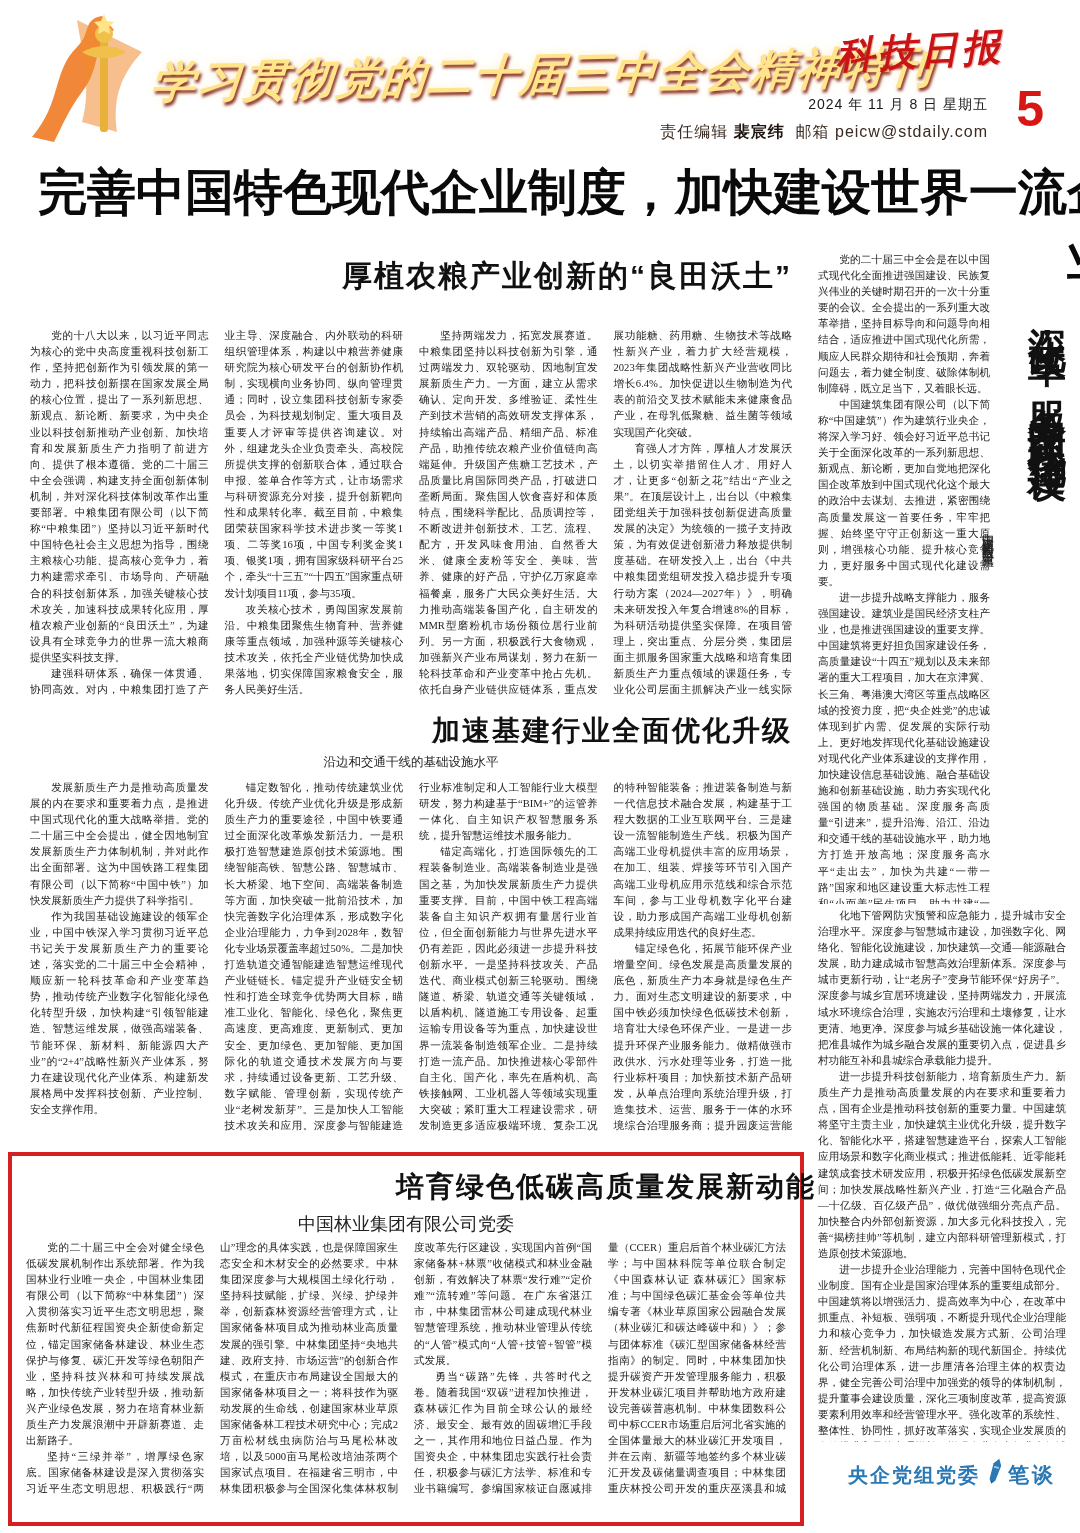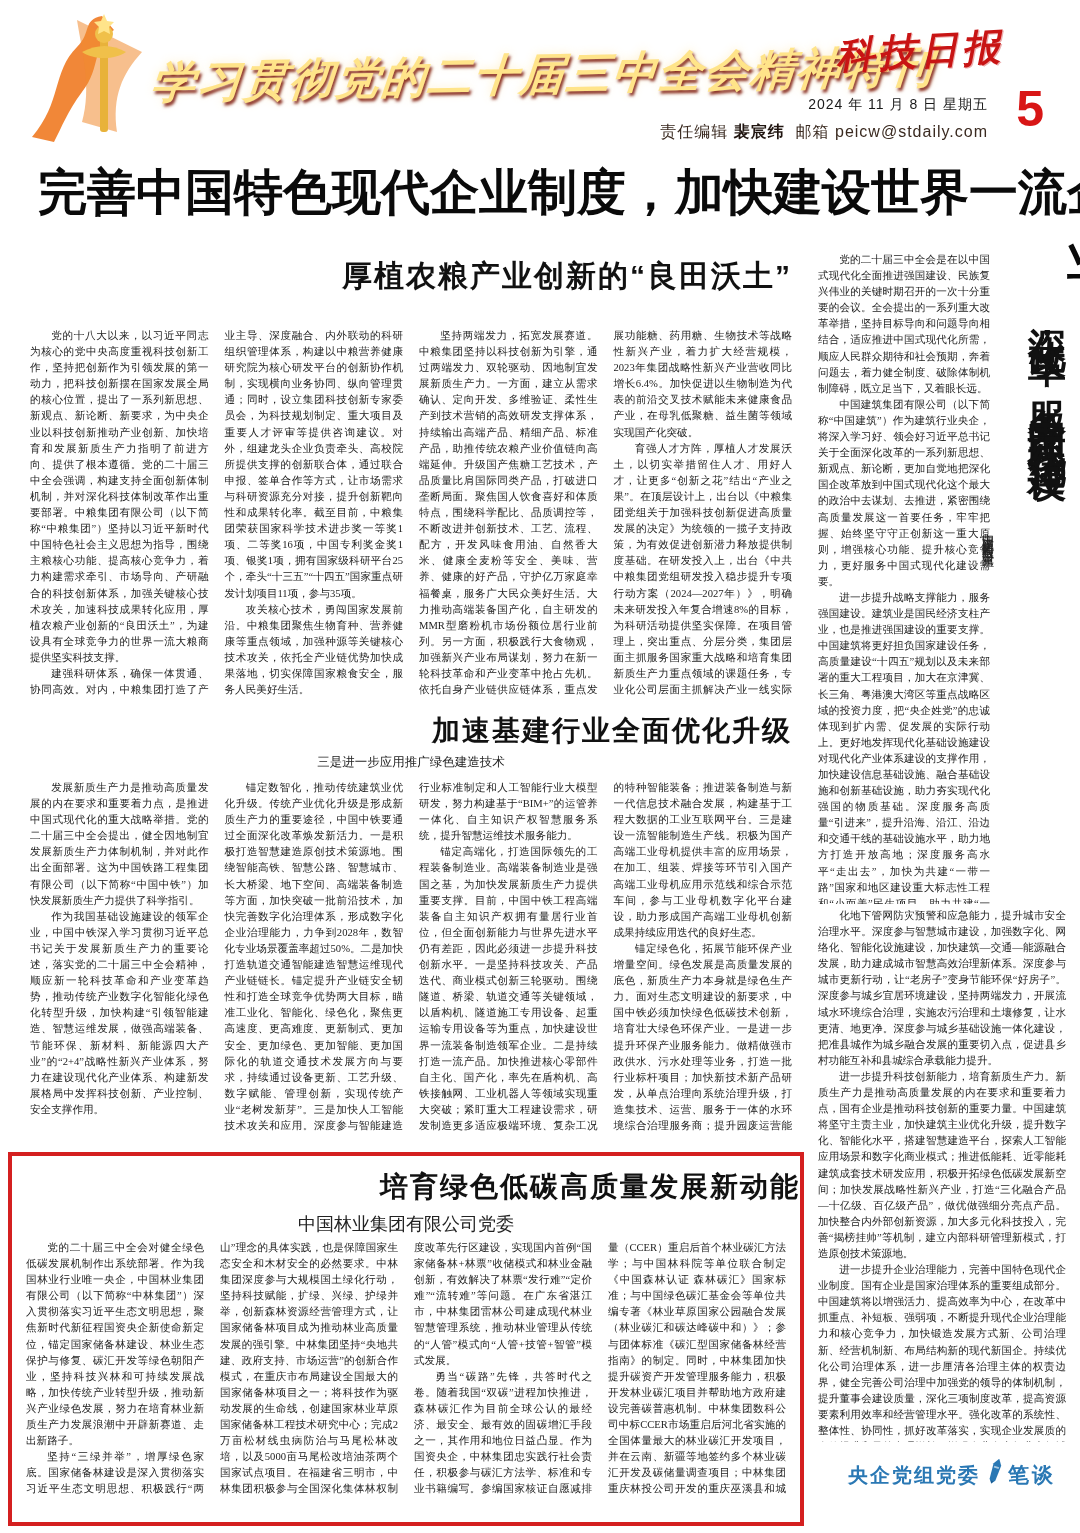--- a/index.html
+++ b/index.html
@@ -42,21 +42,21 @@
   .a1-title{position:absolute;left:30px;top:256px;width:762px;font-size:30px;letter-spacing:2px;}
   .a1-byline{position:absolute;left:30px;top:300px;width:762px;font-size:13px;}
   .a1-body{position:absolute;left:30px;top:328px;width:762px;height:372px;columns:4;column-gap:16px;}
 
   .a2-title{position:absolute;left:30px;top:712px;width:762px;font-size:28px;letter-spacing:2px;}
   .a2-byline{position:absolute;left:30px;top:754px;width:762px;font-size:12.5px;}
   .a2-body{position:absolute;left:30px;top:780px;width:762px;height:366px;columns:4;column-gap:16px;}
 
   .redbox{position:absolute;left:8px;top:1152px;width:788px;height:366px;
     border:4px solid #d42020;background:#fff;}
-  .a3-title{position:absolute;left:0;top:12px;width:100%;font-size:28px;letter-spacing:2px;}
+  .a3-title{position:absolute;left:0;top:12px;width:100%;font-size:28px;letter-spacing:2px;padding-left:16px;}
   .a3-byline{position:absolute;left:0;top:56px;width:100%;font-size:18px;}
   .a3-body{position:absolute;left:14px;top:84px;width:760px;height:268px;columns:4;column-gap:16px;}
 
   
   .cons-a{position:absolute;left:818px;top:252px;width:172px;height:652px;}
   .cons-b{position:absolute;left:818px;top:908px;width:248px;height:534px;}
   .cons-vtitle{position:absolute;left:1002px;top:298px;height:572px;width:64px;
     writing-mode:vertical-rl;font-family:"Liberation Sans",sans-serif;font-weight:900;
     font-size:38px;color:#111;letter-spacing:7px;line-height:1;}
   .cons-vbyline{position:absolute;left:978px;top:524px;height:250px;width:18px;
@@ -102,21 +102,21 @@
   <div class="art-title a1-title">厚植农粮产业创新的“良田沃土”</div>
   <div class="body-cols a1-body">
     <p>党的十八大以来，以习近平同志为核心的党中央高度重视科技创新工作，坚持把创新作为引领发展的第一动力，把科技创新摆在国家发展全局的核心位置，提出了一系列新思想、新观点、新论断、新要求，为中央企业以科技创新推动产业创新、加快培育和发展新质生产力指明了前进方向、提供了根本遵循。党的二十届三中全会强调，构建支持全面创新体制机制，并对深化科技体制改革作出重要部署。中粮集团有限公司（以下简称“中粮集团”）坚持以习近平新时代中国特色社会主义思想为指导，围绕主粮核心功能、提高核心竞争力，着力构建需求牵引、市场导向、产研融合的科技创新体系，加强关键核心技术攻关，加速科技成果转化应用，厚植农粮产业创新的“良田沃土”，为建设具有全球竞争力的世界一流大粮商提供坚实科技支撑。</p>
     <p>建强科研体系，确保一体贯通、协同高效。对内，中粮集团打造了产业主导、深度融合、内外联动的科研组织管理体系，构建以中粮营养健康研究院为核心研发平台的创新协作机制，实现横向业务协同、纵向管理贯通；同时，设立集团科技创新专家委员会，为科技规划制定、重大项目及重要人才评审等提供咨询建议。对外，组建龙头企业负责牵头、高校院所提供支撑的创新联合体，通过联合申报、签单合作等方式，让市场需求与科研资源充分对接，提升创新靶向性和成果转化率。截至目前，中粮集团荣获国家科学技术进步奖一等奖1项、二等奖16项，中国专利奖金奖1项、银奖1项，拥有国家级科研平台25个，牵头“十三五”“十四五”国家重点研发计划项目11项，参与35项。</p>
     <p>攻关核心技术，勇闯国家发展前沿。中粮集团聚焦生物育种、营养健康等重点领域，加强种源等关键核心技术攻关，依托全产业链优势加快成果落地，切实保障国家粮食安全，服务人民美好生活。</p>
     <p>坚持两端发力，拓宽发展赛道。中粮集团坚持以科技创新为引擎，通过两端发力、双轮驱动、因地制宜发展新质生产力。一方面，建立从需求确认、定向开发、多维验证、柔性生产到技术营销的高效研发支撑体系，持续输出高端产品、精细产品、标准产品，助推传统农粮产业价值链向高端延伸。升级国产焦糖工艺技术，产品质量比肩国际同类产品，打破进口垄断局面。聚焦国人饮食喜好和体质特点，围绕科学配比、品质调控等，不断改进并创新技术、工艺、流程、配方，开发风味食用油、自然香大米、健康全麦粉等安全、美味、营养、健康的好产品，守护亿万家庭幸福餐桌，服务广大民众美好生活。大力推动高端装备国产化，自主研发的MMR型磨粉机市场份额位居行业前列。另一方面，积极践行大食物观，加强新兴产业布局谋划，努力在新一轮科技革命和产业变革中抢占先机。依托自身产业链供应链体系，重点发展功能糖、药用糖、生物技术等战略性新兴产业，着力扩大经营规模，2023年集团战略性新兴产业营收同比增长6.4%。加快促进以生物制造为代表的前沿交叉技术赋能未来健康食品产业，在母乳低聚糖、益生菌等领域实现国产化突破。</p>
     <p>育强人才方阵，厚植人才发展沃土，以切实举措留住人才、用好人才，让更多“创新之花”结出“产业之果”。在顶层设计上，出台以《中粮集团党组关于加强科技创新促进高质量发展的决定》为统领的一揽子支持政策，为有效促进创新潜力释放提供制度基础。在研发投入上，出台《中共中粮集团党组研发投入稳步提升专项行动方案（2024—2027年）》，明确未来研发投入年复合增速8%的目标，为科研活动提供坚实保障。在项目管理上，突出重点、分层分类，集团层面主抓服务国家重大战略和培育集团新质生产力重点领域的课题任务，专业化公司层面主抓解决产业一线实际问题的研发项目，集团科技创新部加强对过程关键节点的把控力度；同时，组织内外部专家深入项目现场进行实地调研，及时会诊把脉、对症施策，确保方向不走偏、执行不走样。在人才建设上，出台《中粮集团“十一百一千”科技人才培养工程实施方案（2023—2025年）》，努力培养“集团级科技专家—科研骨干人才—青年科技人才”三级梯队。在文化塑造上，通过科技创新成果展、专题论坛等多种形式，构建交流平台、打造创新榜样、形成示范效应；发布《中粮集团科技创新免责事项清单（试行）》，明确容错免责的适用范围和具体情形，鼓励科研人员敢闯敢试，营造良好创新生态，完善保障机制，激发创新活力。</p>
   </div>
 
   <div class="art-title a2-title">加速基建行业全面优化升级</div>
-  <div class="art-byline a2-byline">三是进一步应用推广绿色建造技术</div>
+  <div class="art-byline a2-byline">沿边和交通干线的基础设施水平</div>
   <div class="body-cols a2-body">
     <p>发展新质生产力是推动高质量发展的内在要求和重要着力点，是推进中国式现代化的重大战略举措。党的二十届三中全会提出，健全因地制宜发展新质生产力体制机制，并对此作出全面部署。这为中国铁路工程集团有限公司（以下简称“中国中铁”）加快发展新质生产力提供了科学指引。</p>
     <p>作为我国基础设施建设的领军企业，中国中铁深入学习贯彻习近平总书记关于发展新质生产力的重要论述，落实党的二十届三中全会精神，顺应新一轮科技革命和产业变革趋势，推动传统产业数字化智能化绿色化转型升级，加快构建“引领智能建造、智慧运维发展，做强高端装备、节能环保、新材料、新能源四大产业”的“2+4”战略性新兴产业体系，努力在建设现代化产业体系、构建新发展格局中发挥科技创新、产业控制、安全支撑作用。</p>
     <p>锚定数智化，推动传统建筑业优化升级。传统产业优化升级是形成新质生产力的重要途径，中国中铁要通过全面深化改革焕发新活力。一是积极打造智慧建造原创技术策源地。围绕智能高铁、智慧公路、智慧城市、长大桥梁、地下空间、高端装备制造等方面，加快突破一批前沿技术，加快完善数字化治理体系，形成数字化企业治理能力，力争到2028年，数智化专业场景覆盖率超过50%。二是加快打造轨道交通智能建造智慧运维现代产业链链长。锚定提升产业链安全韧性和打造全球竞争优势两大目标，瞄准工业化、智能化、绿色化，聚焦更高速度、更高难度、更新制式、更加安全、更加绿色、更加智能、更加国际化的轨道交通技术发展方向与要求，持续通过设备更新、工艺升级、数字赋能、管理创新，实现传统产业“老树发新芽”。三是加快人工智能技术攻关和应用。深度参与智能建造行业标准制定和人工智能行业大模型研发，努力构建基于“BIM+”的运管养一体化、自主知识产权智慧服务系统，提升智慧运维技术服务能力。</p>
     <p>锚定高端化，打造国际领先的工程装备制造业。高端装备制造业是强国之基，为加快发展新质生产力提供重要支撑。目前，中国中铁工程高端装备自主知识产权拥有量居行业首位，但全面创新能力与世界先进水平仍有差距，因此必须进一步提升科技创新水平。一是坚持科技攻关、产品迭代、商业模式创新三轮驱动。围绕隧道、桥梁、轨道交通等关键领域，以盾构机、隧道施工专用设备、起重运输专用设备等为重点，加快建设世界一流装备制造领军企业。二是持续打造一流产品。加快推进核心零部件自主化、国产化，率先在盾构机、高铁接触网、工业机器人等领域实现重大突破；紧盯重大工程建设需求，研发制造更多适应极端环境、复杂工况的特种智能装备；推进装备制造与新一代信息技术融合发展，构建基于工程大数据的工业互联网平台。三是建设一流智能制造生产线。积极为国产高端工业母机提供丰富的应用场景，在加工、组装、焊接等环节引入国产高端工业母机应用示范线和综合示范车间，参与工业母机数字化平台建设，助力形成国产高端工业母机创新成果持续应用迭代的良好生态。</p>
     <p>锚定绿色化，拓展节能环保产业增量空间。绿色发展是高质量发展的底色，新质生产力本身就是绿色生产力。面对生态文明建设的新要求，中国中铁必须加快绿色低碳技术创新，培育壮大绿色环保产业。一是进一步提升环保产业服务能力。做精做强市政供水、污水处理等业务，打造一批行业标杆项目；加快新技术新产品研发，从单点治理向系统治理升级，打造集技术、运营、服务于一体的水环境综合治理服务商；提升园废运营能力，开展建筑垃圾循环利用；积极参与国土绿化和生态修复。二是创新绿色环保产业模式。多种方式推动生态环境导向的开发模式落地，打造示范项目；用好绿色金融政策，开展绿色融资创新，有效降低生态治理修复成本。三是进一步应用推广绿色建造技术。引入全生命周期绿色设计模式，因地制宜打造项目节能降耗综合解决方案。</p>
 
   </div>
 
   <div class="redbox">

